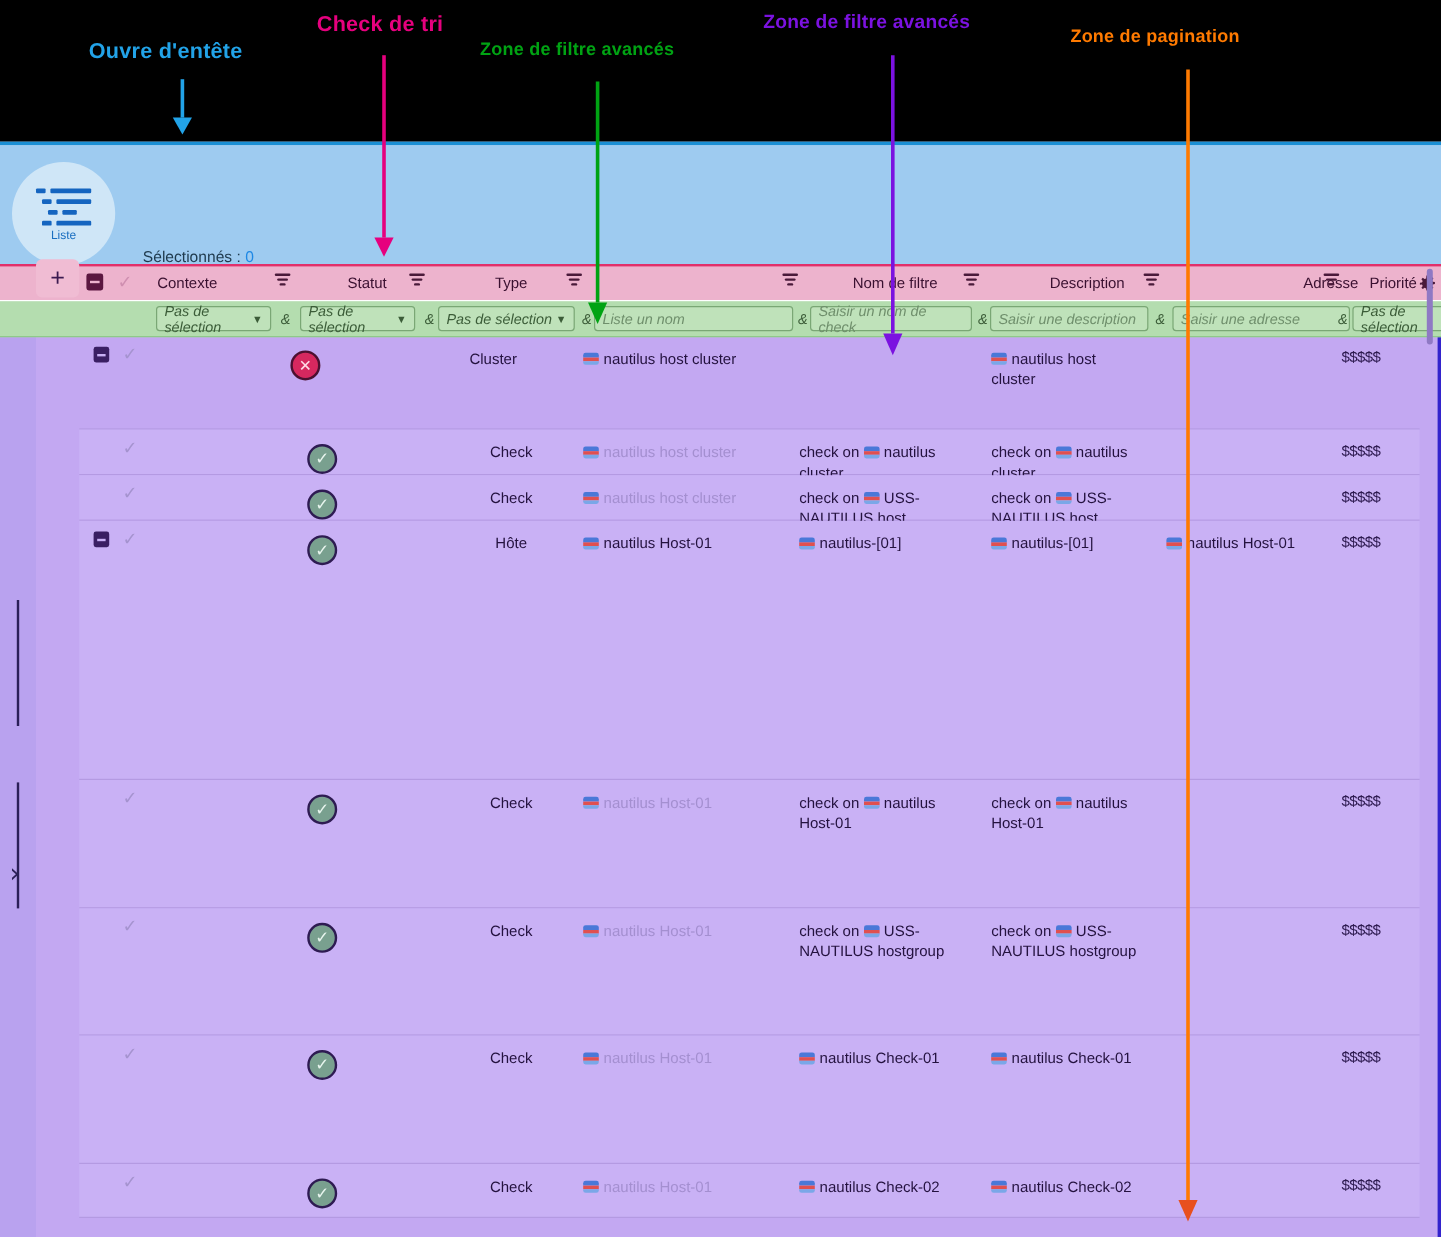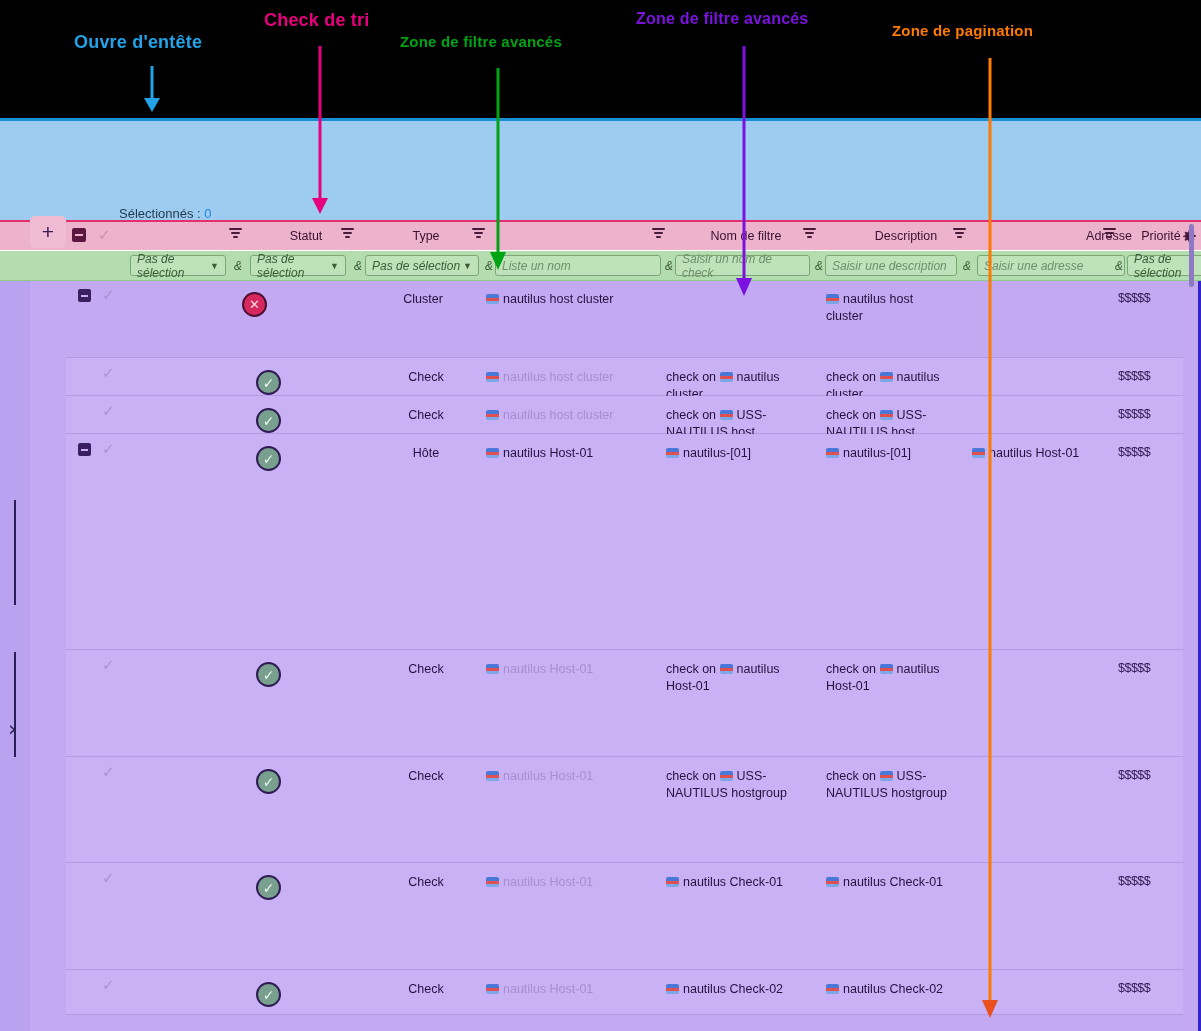--- a/index.html
+++ b/index.html
@@ -120,20 +120,33 @@
   <polygon points="736,278 752,278 744,296" fill="#7b12e0"></polygon>
   <line x1="990" y1="58" x2="990" y2="1000" stroke="#ff7a00" stroke-width="3"></line>
   <polygon points="982,1000 998,1000 990,1018" fill="#e8501e"></polygon>
 </svg>
 
 <div class="app">
   <div class="app-top-border"></div>
 
   <div class="header">
 
+    <div class="logo-circle">
+      <div class="logo-glyph">
+        <i style="left:0;top:2px;width:8px;"></i>
+            <i style="left:12px;top:2px;width:34px;"></i>
+        <i style="left:5px;top:11px;width:8px;"></i>
+            <i style="left:17px;top:11px;width:29px;"></i>
+        <i style="left:10px;top:20px;width:8px;"></i>
+            <i style="left:22px;top:20px;width:12px;"></i>
+        <i style="left:5px;top:29px;width:8px;"></i>
+            <i style="left:17px;top:29px;width:29px;"></i>
+      </div>
+      <div class="logo-label">Liste</div>
+    </div>
 
 
     <div class="selected-line">
       <span>Sélectionnés :</span>
       <b>0</b>
     </div>
 
     <div class="icon-btn flat" style="left:443px;top:136px;width:22px;height:22px;font-size:14px;">
       <svg width="15" height="15" viewBox="0 0 16 16" fill="none" stroke="#2a5a80" stroke-width="1.3">
         <rect x="4.5" y="7" width="7" height="6" rx="1" fill="#2a5a80"></rect>
@@ -249,20 +262,23 @@
     <div class="leftrail2"></div>
     <div class="rightedge"></div>
 
     <div class="hdr-row">
       <div class="plus-tab">+</div>
       <div class="hdr-minus">
             <b></b>
           </div>
       <div class="hdr-check">✓</div>
 
+      <div class="hdr-cell" style="left:66px;width:180px;">
+        <span>Contexte</span>
+          </div>
       <div class="sort-icon" style="left:229px;">
         <i style="width:13px"></i>
             <i style="width:9px"></i>
             <i style="width:5px"></i>
           </div>
 
       <div class="hdr-cell" style="left:246px;width:120px;">
         <span>Statut</span>
           </div>
       <div class="sort-icon" style="left:341px;">
@@ -368,21 +384,21 @@
           </div>
     </div>
 
     <div class="rows" id="rows">
           <div class="row" style="top: 0px; height: 78px;">
             <div class="rowminus" style="left:12px;top:9px;">
               <b></b>
             </div>
             <div class="rowcheck" style="left:36px;top:6px;">✓</div>
             <div class="st-bad" style="left:176px;top:12px;">✕</div>
-            <div class="cell ctr" style="left:297px;top:11px;width:120px;">Cluster</div>
+            <div class="cell ctr" style="left:285px;top:11px;width:120px;">Cluster</div>
             <div class="cell" style="left:420px;top:11px;width:170px;"><span class="hicon"><b class="a"></b><b class="b"></b><b class="c"></b></span>nautilus host cluster</div>
             <div class="cell" style="left:600px;top:11px;width:125px;"></div>
             <div class="cell" style="left:760px;top:11px;width:125px;"><span class="hicon"><b class="a"></b><b class="b"></b><b class="c"></b></span>nautilus host cluster</div>
             <div class="cell" style="left:906px;top:11px;width:135px;"></div>
             <div class="prio" style="left:1052px;top:11px;">$$$$$</div>
           </div>
           <div class="row alt" style="top: 78px; height: 38px;">
             <div class="rowcheck" style="left:36px;top:6px;">✓</div>
             <div class="st-ok" style="left:190px;top:12px;">✓</div>
             <div class="cell ctr" style="left:300px;top:11px;width:120px;">Check</div>

